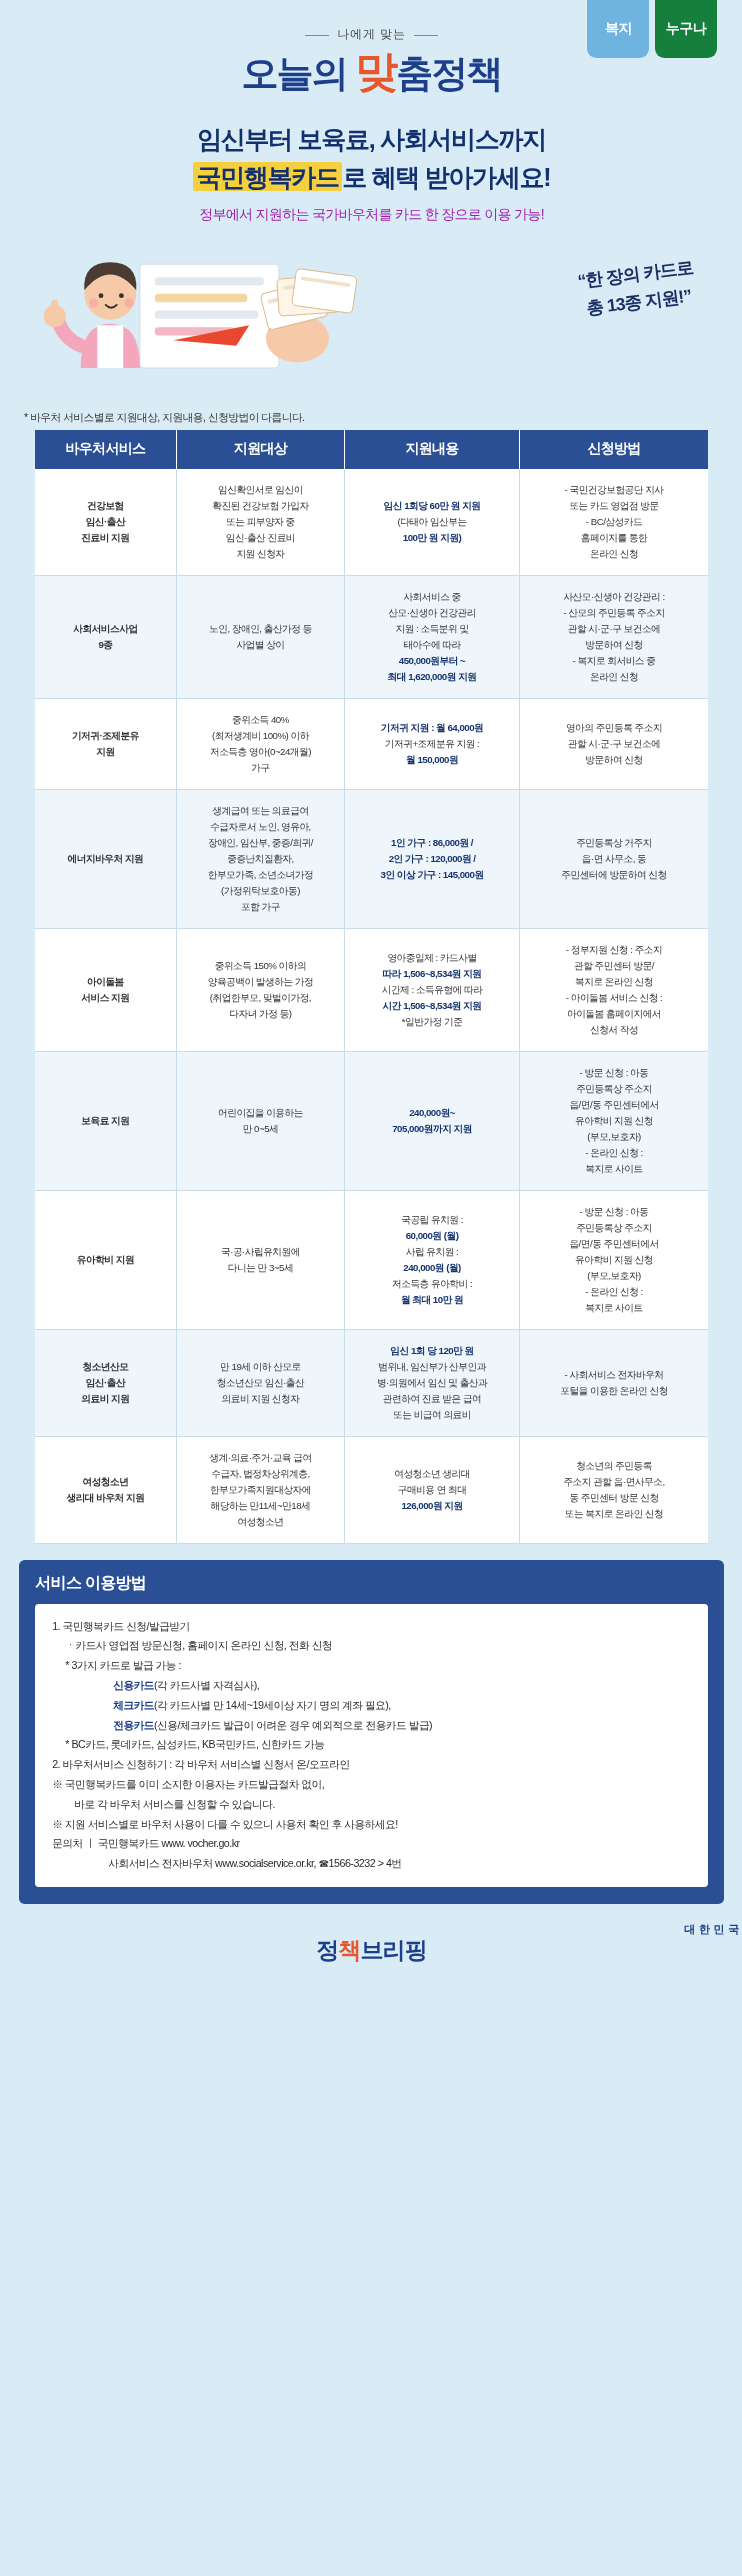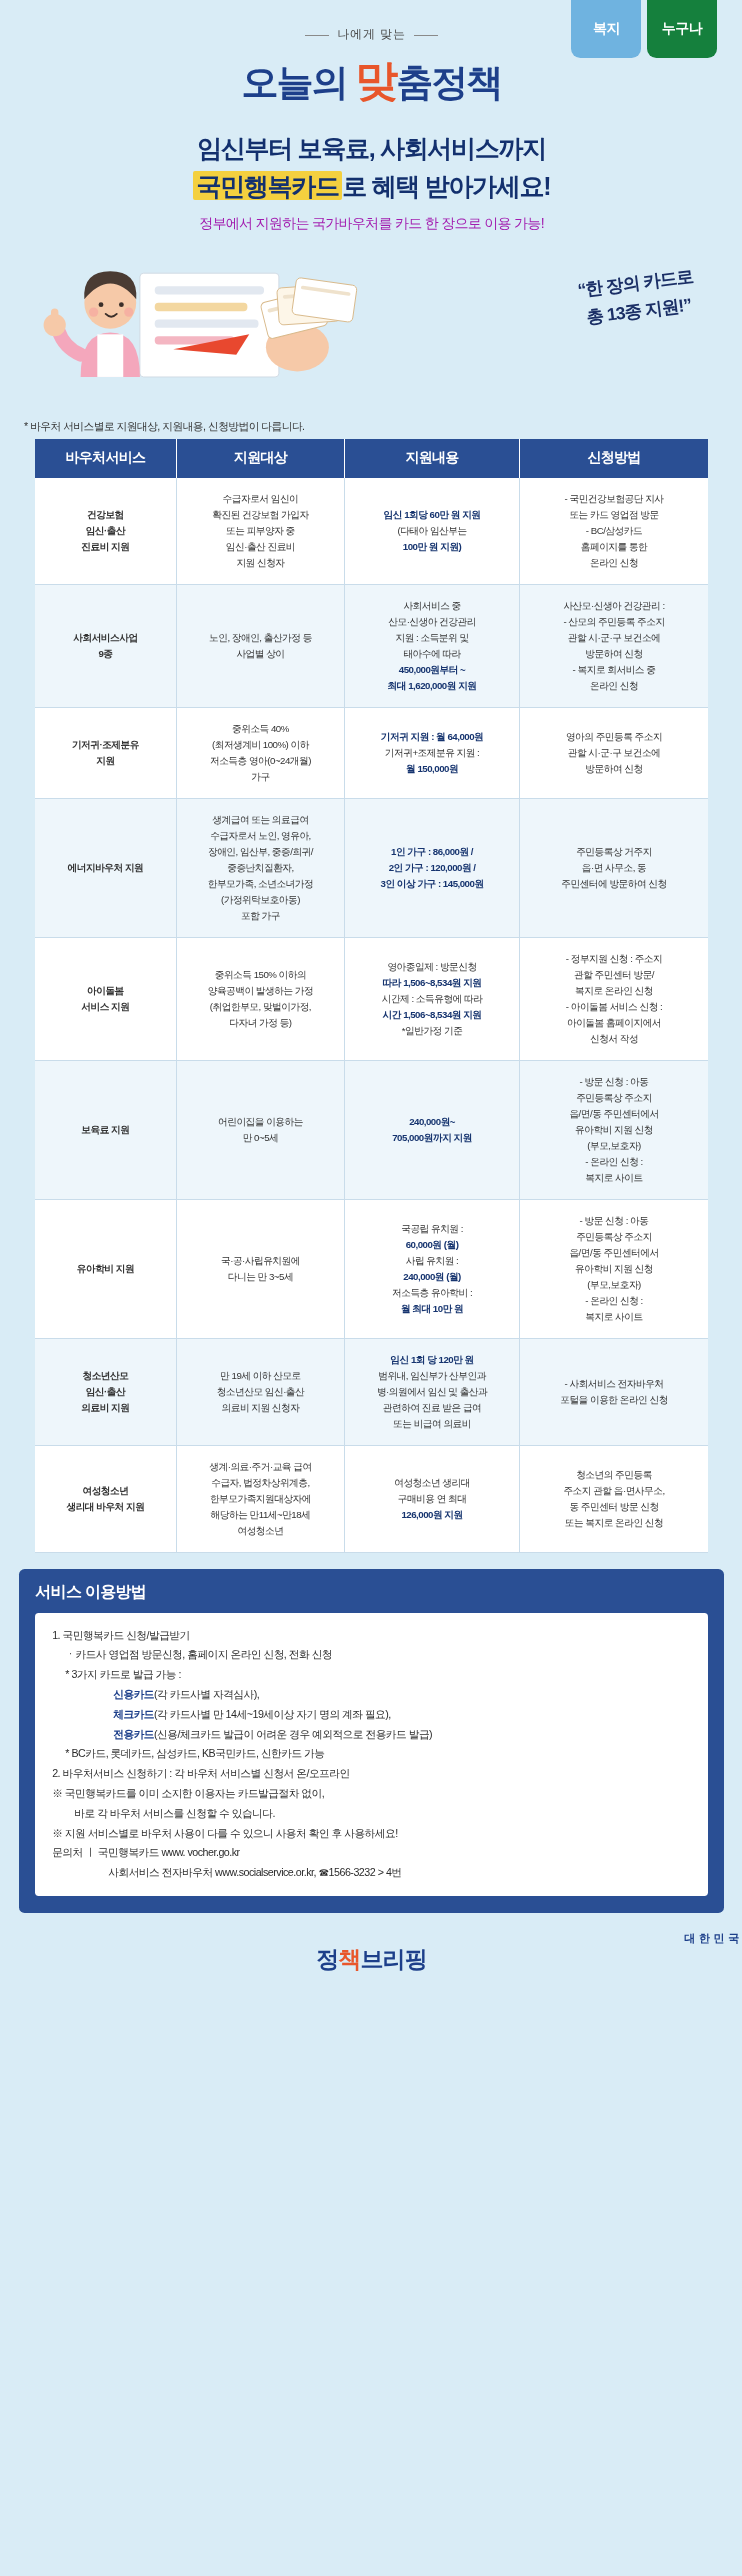--- a/index.html
+++ b/index.html
@@ -19,39 +19,39 @@
 
   
   .top-badges {
     position: absolute;
     top: 0; right: 26px;
     display: flex;
     gap: 5.6px;
     z-index: 5;
   }
   .badge {
-    width: 70px; height: 58px;
+    width: 62px; height: 58px;
     border-radius: 0 0 9.3px 9.3px;
     display: flex; align-items: center; justify-content: center;
     font-size: 14px; font-weight: bold; color: #fff;
     letter-spacing: -0.5px;
   }
   .badge.blue { background: #6fb3e0; }
   .badge.pink { background: #15803d; }
 
   
   .header {
     padding: 24px 0 7.4px;
     text-align: center;
   }
   .kicker {
     font-size: 12px;
     color: #4a4a4a;
     letter-spacing: 0.9px;
-    margin-bottom: 12px;
+    margin-bottom: 3px;
     position: relative;
     display: inline-block;
   }
   .kicker::before, .kicker::after {
     content: "";
     position: absolute;
     top: 50%;
     width: 24px; height: 0.9px;
     background: #8a8a8a;
   }
@@ -312,21 +312,21 @@
         <tr>
           <th>바우처서비스</th>
           <th>지원대상</th>
           <th>지원내용</th>
           <th>신청방법</th>
         </tr>
       </thead>
       <tbody>
           <tr>
             <td class="c1"><span>건강보험</span><br><span>임신·출산</span><br><span>진료비 지원</span></td>
-            <td class="c2"><span>수급자로서 임신이</span><br><span>확진된 건강보험 가입자</span><br><span>또는 피부양자 중</span><br><span>임신·출산 진료비</span><br><span>지원 신청자</span></td>
+            <td class="c2"><span>임신확인서로 임신이</span><br><span>확진된 건강보험 가입자</span><br><span>또는 피부양자 중</span><br><span>임신·출산 진료비</span><br><span>지원 신청자</span></td>
             <td class="c3"><span class="b">임신 1회당 60만 원 지원</span><br><span>(다태아 임산부는</span><br><span class="b">100만 원 지원)</span></td>
             <td class="c4"><span>- 국민건강보험공단 지사</span><br><span>  또는 카드 영업점 방문</span><br><span>- BC/삼성카드</span><br><span>  홈페이지를 통한</span><br><span>  온라인 신청</span></td>
           </tr>
           <tr>
             <td class="c1"><span>사회서비스사업</span><br><span>9종</span></td>
             <td class="c2"><span>노인, 장애인, 출산가정 등</span><br><span>사업별 상이</span></td>
             <td class="c3"><span>사회서비스 중</span><br><span>산모·신생아 건강관리</span><br><span>지원 : 소득분위 및</span><br><span>태아수에 따라</span><br><span class="b">450,000원부터 ~</span><br><span class="b">최대 1,620,000원 지원</span></td>
             <td class="c4"><span>사산모·신생아 건강관리 :</span><br><span>- 산모의 주민등록 주소지</span><br><span>  관할 시·군·구 보건소에</span><br><span>  방문하여 신청</span><br><span>- 복지로 회서비스 중</span><br><span>  온라인 신청</span></td>
           </tr>
           <tr>
@@ -337,21 +337,21 @@
           </tr>
           <tr>
             <td class="c1"><span>에너지바우처 지원</span></td>
             <td class="c2"><span>생계급여 또는 의료급여</span><br><span>수급자로서 노인, 영유아,</span><br><span>장애인, 임산부, 중증/희귀/</span><br><span>중증난치질환자,</span><br><span>한부모가족, 소년소녀가정</span><br><span>(가정위탁보호아동)</span><br><span>포함 가구</span></td>
             <td class="c3"><span class="b">1인 가구 : 86,000원 /</span><br><span class="b">2인 가구 : 120,000원 /</span><br><span class="b">3인 이상 가구 : 145,000원</span></td>
             <td class="c4"><span>주민등록상 거주지</span><br><span>읍·면 사무소, 동</span><br><span>주민센터에 방문하여 신청</span></td>
           </tr>
           <tr>
             <td class="c1"><span>아이돌봄</span><br><span>서비스 지원</span></td>
             <td class="c2"><span>중위소득 150% 이하의</span><br><span>양육공백이 발생하는 가정</span><br><span>(취업한부모, 맞벌이가정,</span><br><span>다자녀 가정 등)</span></td>
-            <td class="c3"><span>영아종일제 : 방문신청</span><br><span class="b">따라 1,506~8,534원 지원</span><br><span>시간제 : 소득유형에 따라</span><br><span class="b">시간 1,506~8,534원 지원</span><br><span>*일반가정 기준</span></td>
+            <td class="c3"><span>영아종일제 : 카드사별</span><br><span class="b">따라 1,506~8,534원 지원</span><br><span>시간제 : 소득유형에 따라</span><br><span class="b">시간 1,506~8,534원 지원</span><br><span>*일반가정 기준</span></td>
             <td class="c4"><span>- 정부지원 신청 : 주소지</span><br><span>  관할 주민센터 방문/</span><br><span>  복지로 온라인 신청</span><br><span>- 아이돌봄 서비스 신청 :</span><br><span>  아이돌봄 홈페이지에서</span><br><span>  신청서 작성</span></td>
           </tr>
           <tr>
             <td class="c1"><span>보육료 지원</span></td>
             <td class="c2"><span>어린이집을 이용하는</span><br><span>만 0~5세</span></td>
             <td class="c3"><span class="b">240,000원~</span><br><span class="b">705,000원까지 지원</span></td>
             <td class="c4"><span>- 방문 신청 : 아동</span><br><span>  주민등록상 주소지</span><br><span>  읍/면/동 주민센터에서</span><br><span>  유아학비 지원 신청</span><br><span>  (부모,보호자)</span><br><span>- 온라인 신청 :</span><br><span>  복지로 사이트</span></td>
           </tr>
           <tr>
             <td class="c1"><span>유아학비 지원</span></td>

